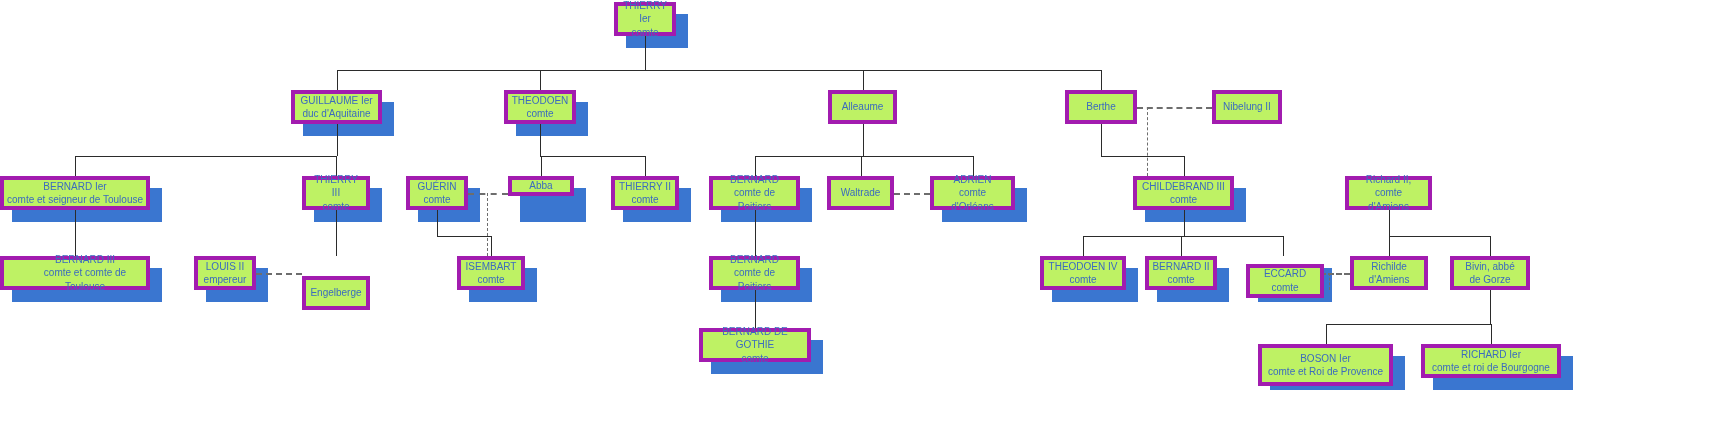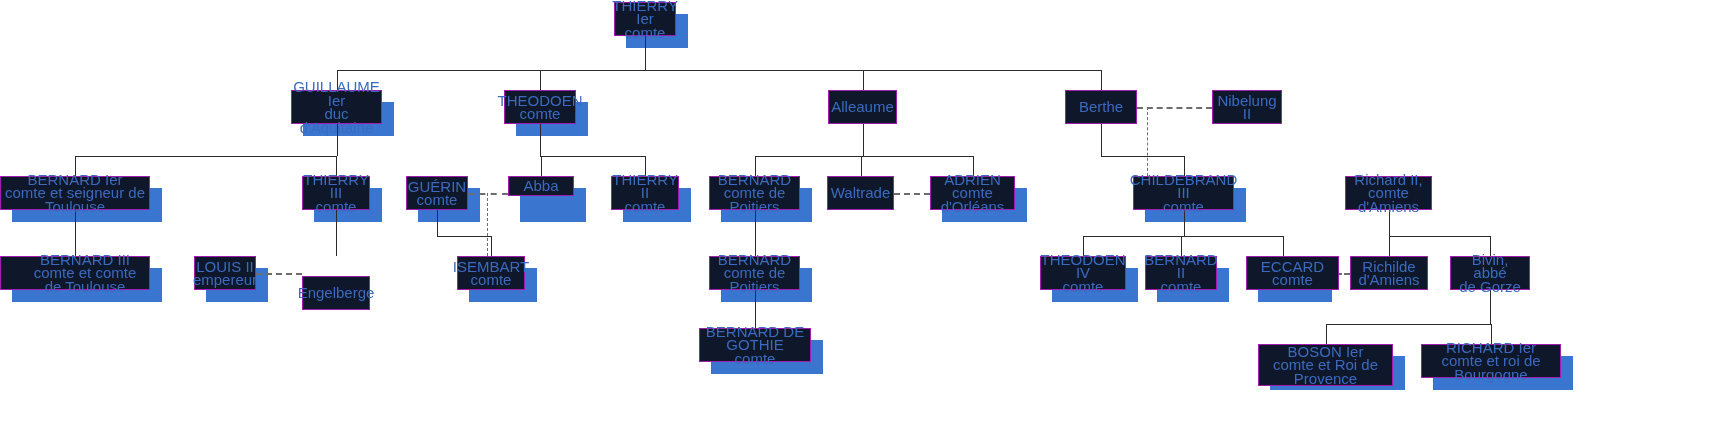--- a/index.html
+++ b/index.html
@@ -6,24 +6,24 @@
   #canvas{
     position:relative;
     width:1720px;height:434px;
     background:#ffffff;
     font-family:"Liberation Sans","DejaVu Sans",sans-serif;
     overflow:hidden;
   }
   .node{
     position:absolute;
     box-sizing:border-box;
-    background:#0f172a;
-    border:1px solid #a21caf;
+    background:#bef264;
+    border:4px solid #a21caf;
     color:#3b6bbf;
-    font-size:15px;
+    font-size:10px;
     line-height:13.5px;
     text-align:center;
     display:flex;
     align-items:center;
     justify-content:center;
     z-index:3;
   }
   .node .lbl{display:block;padding:0 3px;white-space:pre-line;}
   .shadow{
     position:absolute;
@@ -217,21 +217,21 @@
 comte de Poitiers</span>
       </div>
       <div class="node" style="left: 1040px; top: 256px; width: 86px; height: 34px;">
         <span class="lbl">THEODOEN IV
 comte</span>
       </div>
       <div class="node" style="left: 1145px; top: 256px; width: 72px; height: 34px;">
         <span class="lbl">BERNARD II
 comte</span>
       </div>
-      <div class="node" style="left: 1246px; top: 256px; width: 93px; height: 34px;">
+      <div class="node" style="left: 1246px; top: 264px; width: 78px; height: 34px; align-items: flex-end;">
         <span class="lbl">ECCARD
 comte</span>
       </div>
       <div class="node" style="left: 1350px; top: 256px; width: 78px; height: 34px;">
         <span class="lbl">Richilde
 d'Amiens</span>
       </div>
       <div class="node" style="left: 1450px; top: 256px; width: 80px; height: 34px;">
         <span class="lbl">Bivin, abbé
 de Gorze</span>

